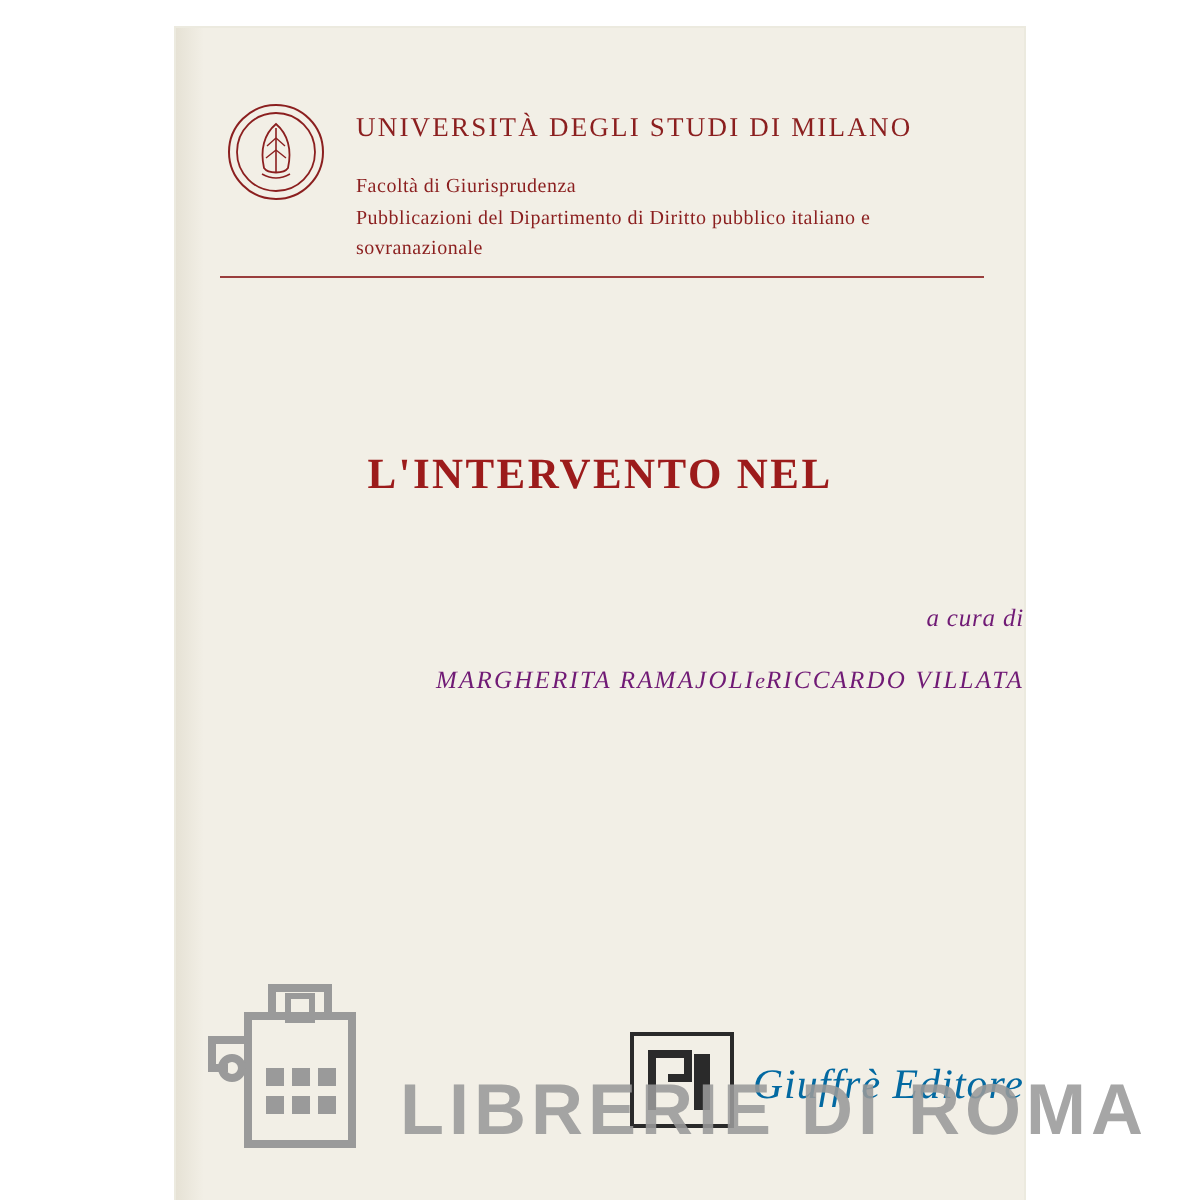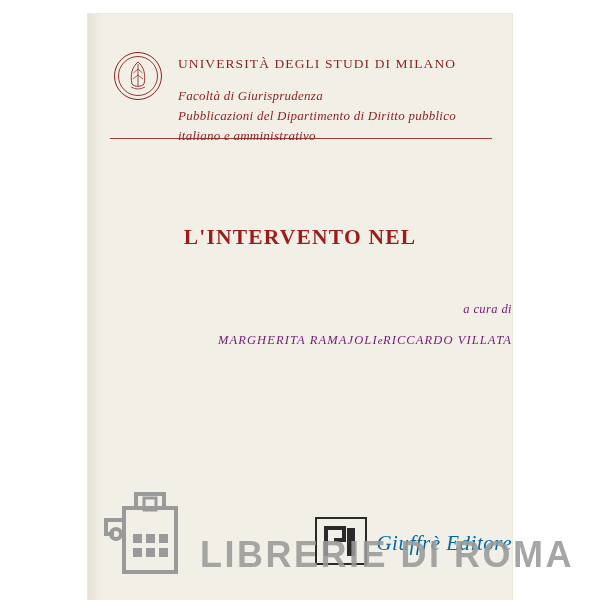--- a/index.html
+++ b/index.html
@@ -70,22 +70,21 @@
     letter-spacing: 1.1px;
     font-variant: small-caps;
     text-transform: uppercase;
     font-weight: normal;
     white-space: nowrap;
   }
 
   .faculty {
     margin-top: 14px;
     color: #8b1f1f;
-    font-size: 13px;
-    font-style: italic;
+    font-size: 10px;
     letter-spacing: .25px;
     line-height: 1.55;
   }
 
   .header-rule {
     position: absolute;
     left: 22px;
     top: 124px;
     width: 382px;
     height: 1px;
@@ -201,21 +200,21 @@
         <circle cx="23" cy="23" r="19.5" fill="none" stroke="#8b1f1f" stroke-width="0.9"></circle>
         <path d="M23 9 C17 14 15 22 17 31 C19 34 27 34 29 31 C31 22 29 14 23 9 Z" fill="none" stroke="#8b1f1f" stroke-width="0.9"></path>
         <path d="M23 11 L23 33" stroke="#8b1f1f" stroke-width="0.8"></path>
         <path d="M23 16 L18.5 20 M23 16 L27.5 20 M23 22 L18 26 M23 22 L28 26" stroke="#8b1f1f" stroke-width="0.7" fill="none"></path>
         <path d="M16 34 Q23 38 30 34" fill="none" stroke="#8b1f1f" stroke-width="0.8"></path>
       </svg>
     </div>
     <div class="header-text">
       <div class="univ-name">Università degli Studi di Milano</div>
       <div class="faculty">Facoltà di Giurisprudenza</div>
-      <div class="faculty" style="margin-top:0">Pubblicazioni del Dipartimento di Diritto pubblico italiano e amministrativo</div>
+      <div class="faculty" style="margin-top:0">Pubblicazioni del Dipartimento di Diritto pubblico italiano e sovranazionale</div>
     </div>
   </div>
   <div class="header-rule"></div>
 
   <div class="title-block">
     <div class="title-line">L'intervento nel</div>
   </div>
 
   <div class="editors">
     <div class="a-cura-di">a cura di</div>

